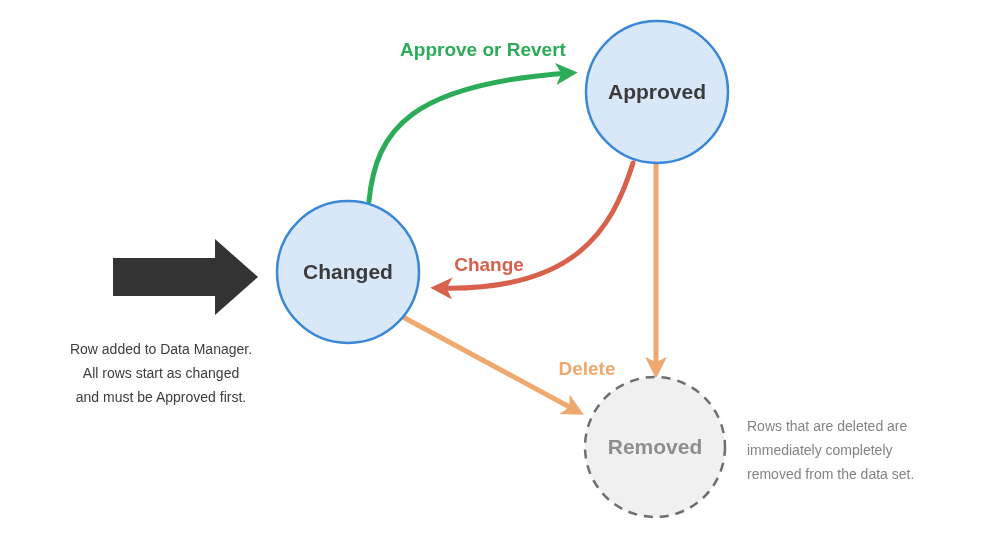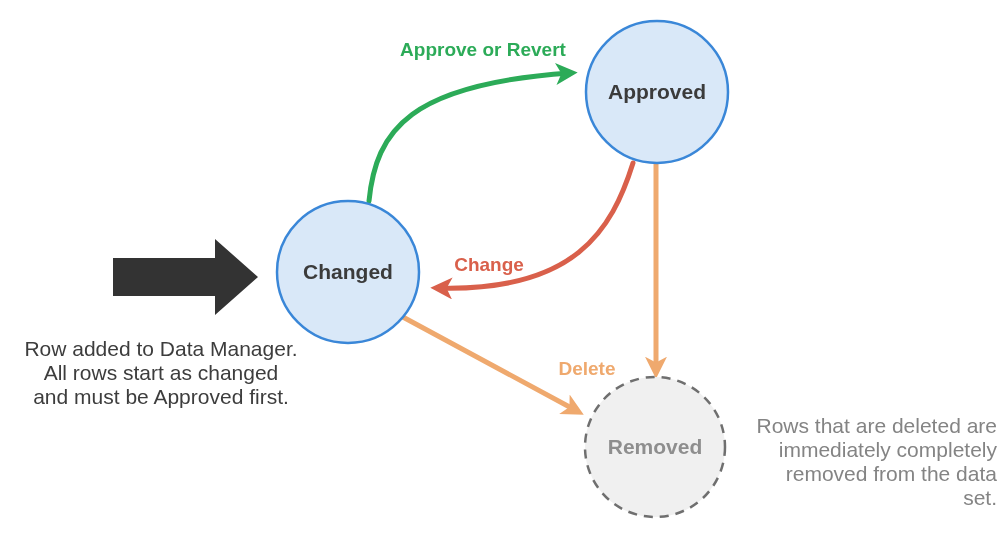--- a/index.html
+++ b/index.html
@@ -8,35 +8,35 @@
     width: 1002px;
     height: 539px;
     background: #ffffff;
     font-family: "Liberation Sans", sans-serif;
     overflow: hidden;
   }
   .canvas svg { position: absolute; left: 0; top: 0; }
   .caption {
     position: absolute;
     white-space: pre-line;
-    font-size: 21px;
+    font-size: 14px;
     line-height: 24px;
   }
   .caption-entry {
     left: 18px;
     top: 337px;
     width: 286px;
     text-align: center;
     color: #3d3d3d;
   }
   .caption-removed {
     left: 747px;
     top: 414px;
     width: 250px;
-    text-align: right;
+    text-align: left;
     color: #848484;
   }
   .state-label {
     font-size: 21px;
     font-weight: bold;
   }
   .edge-label {
     font-size: 19px;
     font-weight: bold;
   }

